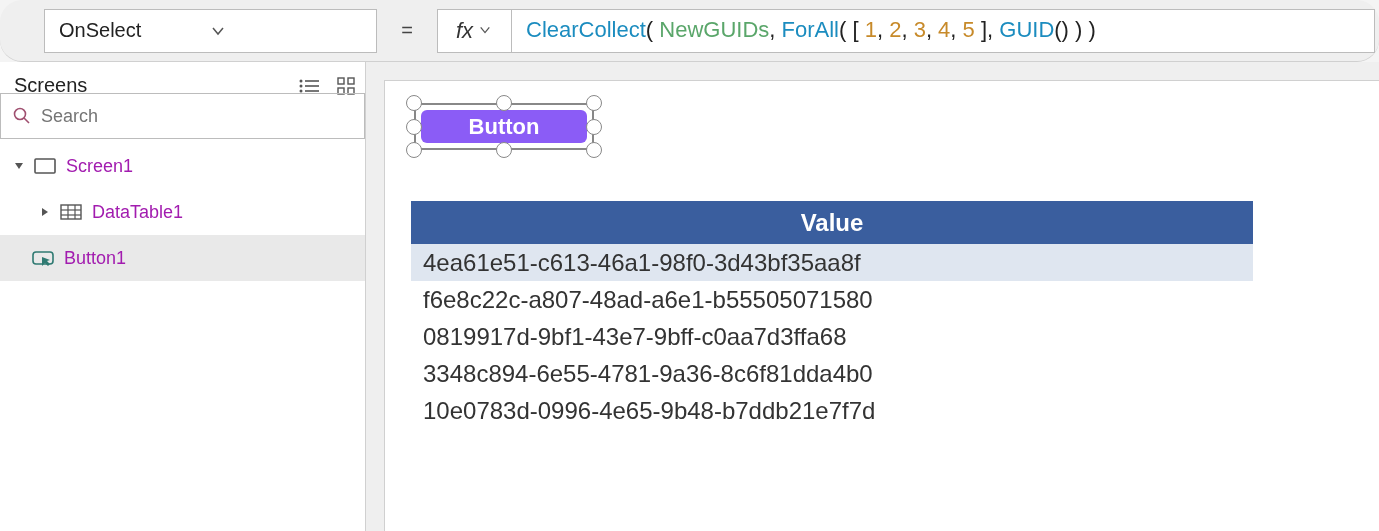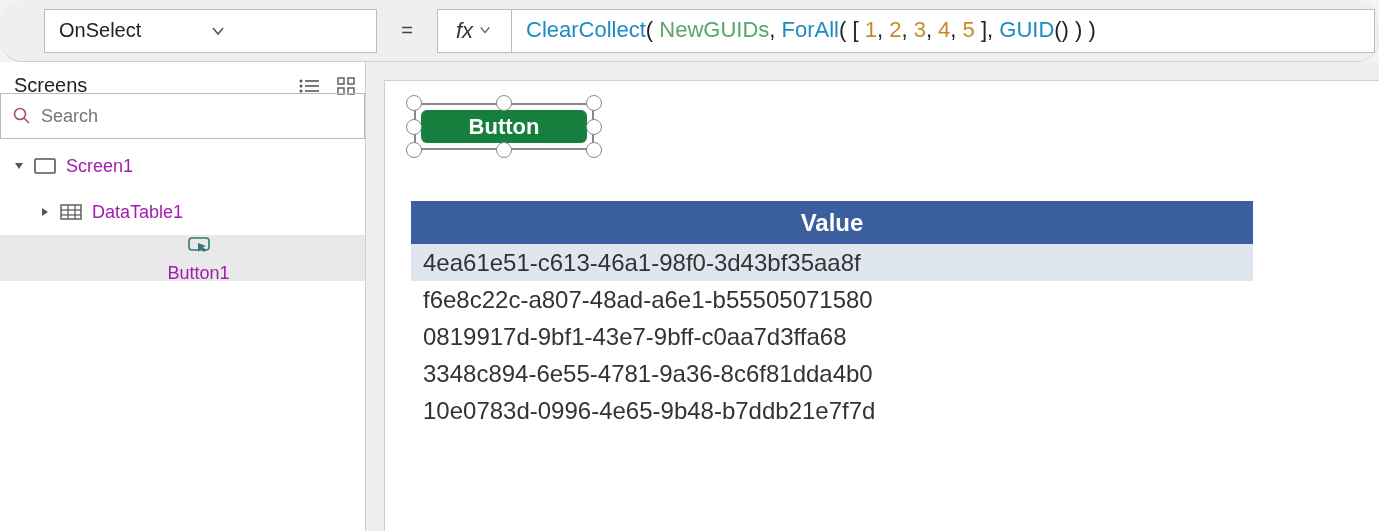--- a/index.html
+++ b/index.html
@@ -69,39 +69,39 @@
     flex:1; border:none; outline:none; font-size:18px; color:#444; background:transparent;
   }
   .search-icon svg { display:block; }
 
   .tree { padding-top:4px; font-size:18px; color:#a21caf; }
   .tree-row {
     height:46px; display:flex; align-items:center; gap:10px; padding-left:14px; cursor:pointer;
   }
   .tree-row.sel { background:#e9e9e9; }
   .tree-row.l1 { padding-left:40px; }
-  .tree-row.l2 { padding-left:32px;flex-direction:column; }
+  .tree-row.l2 { padding-left:32px; }
   .tri { width:10px; display:flex; justify-content:center; }
   .tri svg { display:block; }
   .ico { width:22px; display:flex; justify-content:center; }
   .ico svg { display:block; }
 
   
   .canvas-panel { flex:1; background:#efefef; position:relative; }
   .canvas-inner {
     position:absolute; left:18px; right:0; top:18px; bottom:0;
     background:#ffffff; border-top:1px solid #d0d0d0; border-left:1px solid #d0d0d0;
   }
 
   
   .sel-wrap { position:absolute; left:25px; top:18px; width:188px; height:55px; }
   .sel-outline { position:absolute; left:4px; top:4px; right:4px; bottom:4px; border:2px solid #888; }
   .the-button {
     position:absolute; left:11px; top:11px; right:11px; bottom:11px;
-    background:#15803d; border-radius:6px; display:flex; align-items:center; justify-content:center;
+    background:#8b5cf6; border-radius:6px; display:flex; align-items:center; justify-content:center;
     color:#fff; font-size:22px; font-weight:600; cursor:pointer;
   }
   .handle {
     position:absolute; width:16px; height:16px; border-radius:50%;
     background:#fff; border:1px solid #888;
   }
   .h-tl{left:-4px;top:-4px;} .h-tc{left:calc(50% - 8px);top:-4px;} .h-tr{right:-4px;top:-4px;}
   .h-ml{left:-4px;top:calc(50% - 8px);} .h-mr{right:-4px;top:calc(50% - 8px);}
   .h-bl{left:-4px;bottom:-4px;} .h-bc{left:calc(50% - 8px);bottom:-4px;} .h-br{right:-4px;bottom:-4px;}
 

